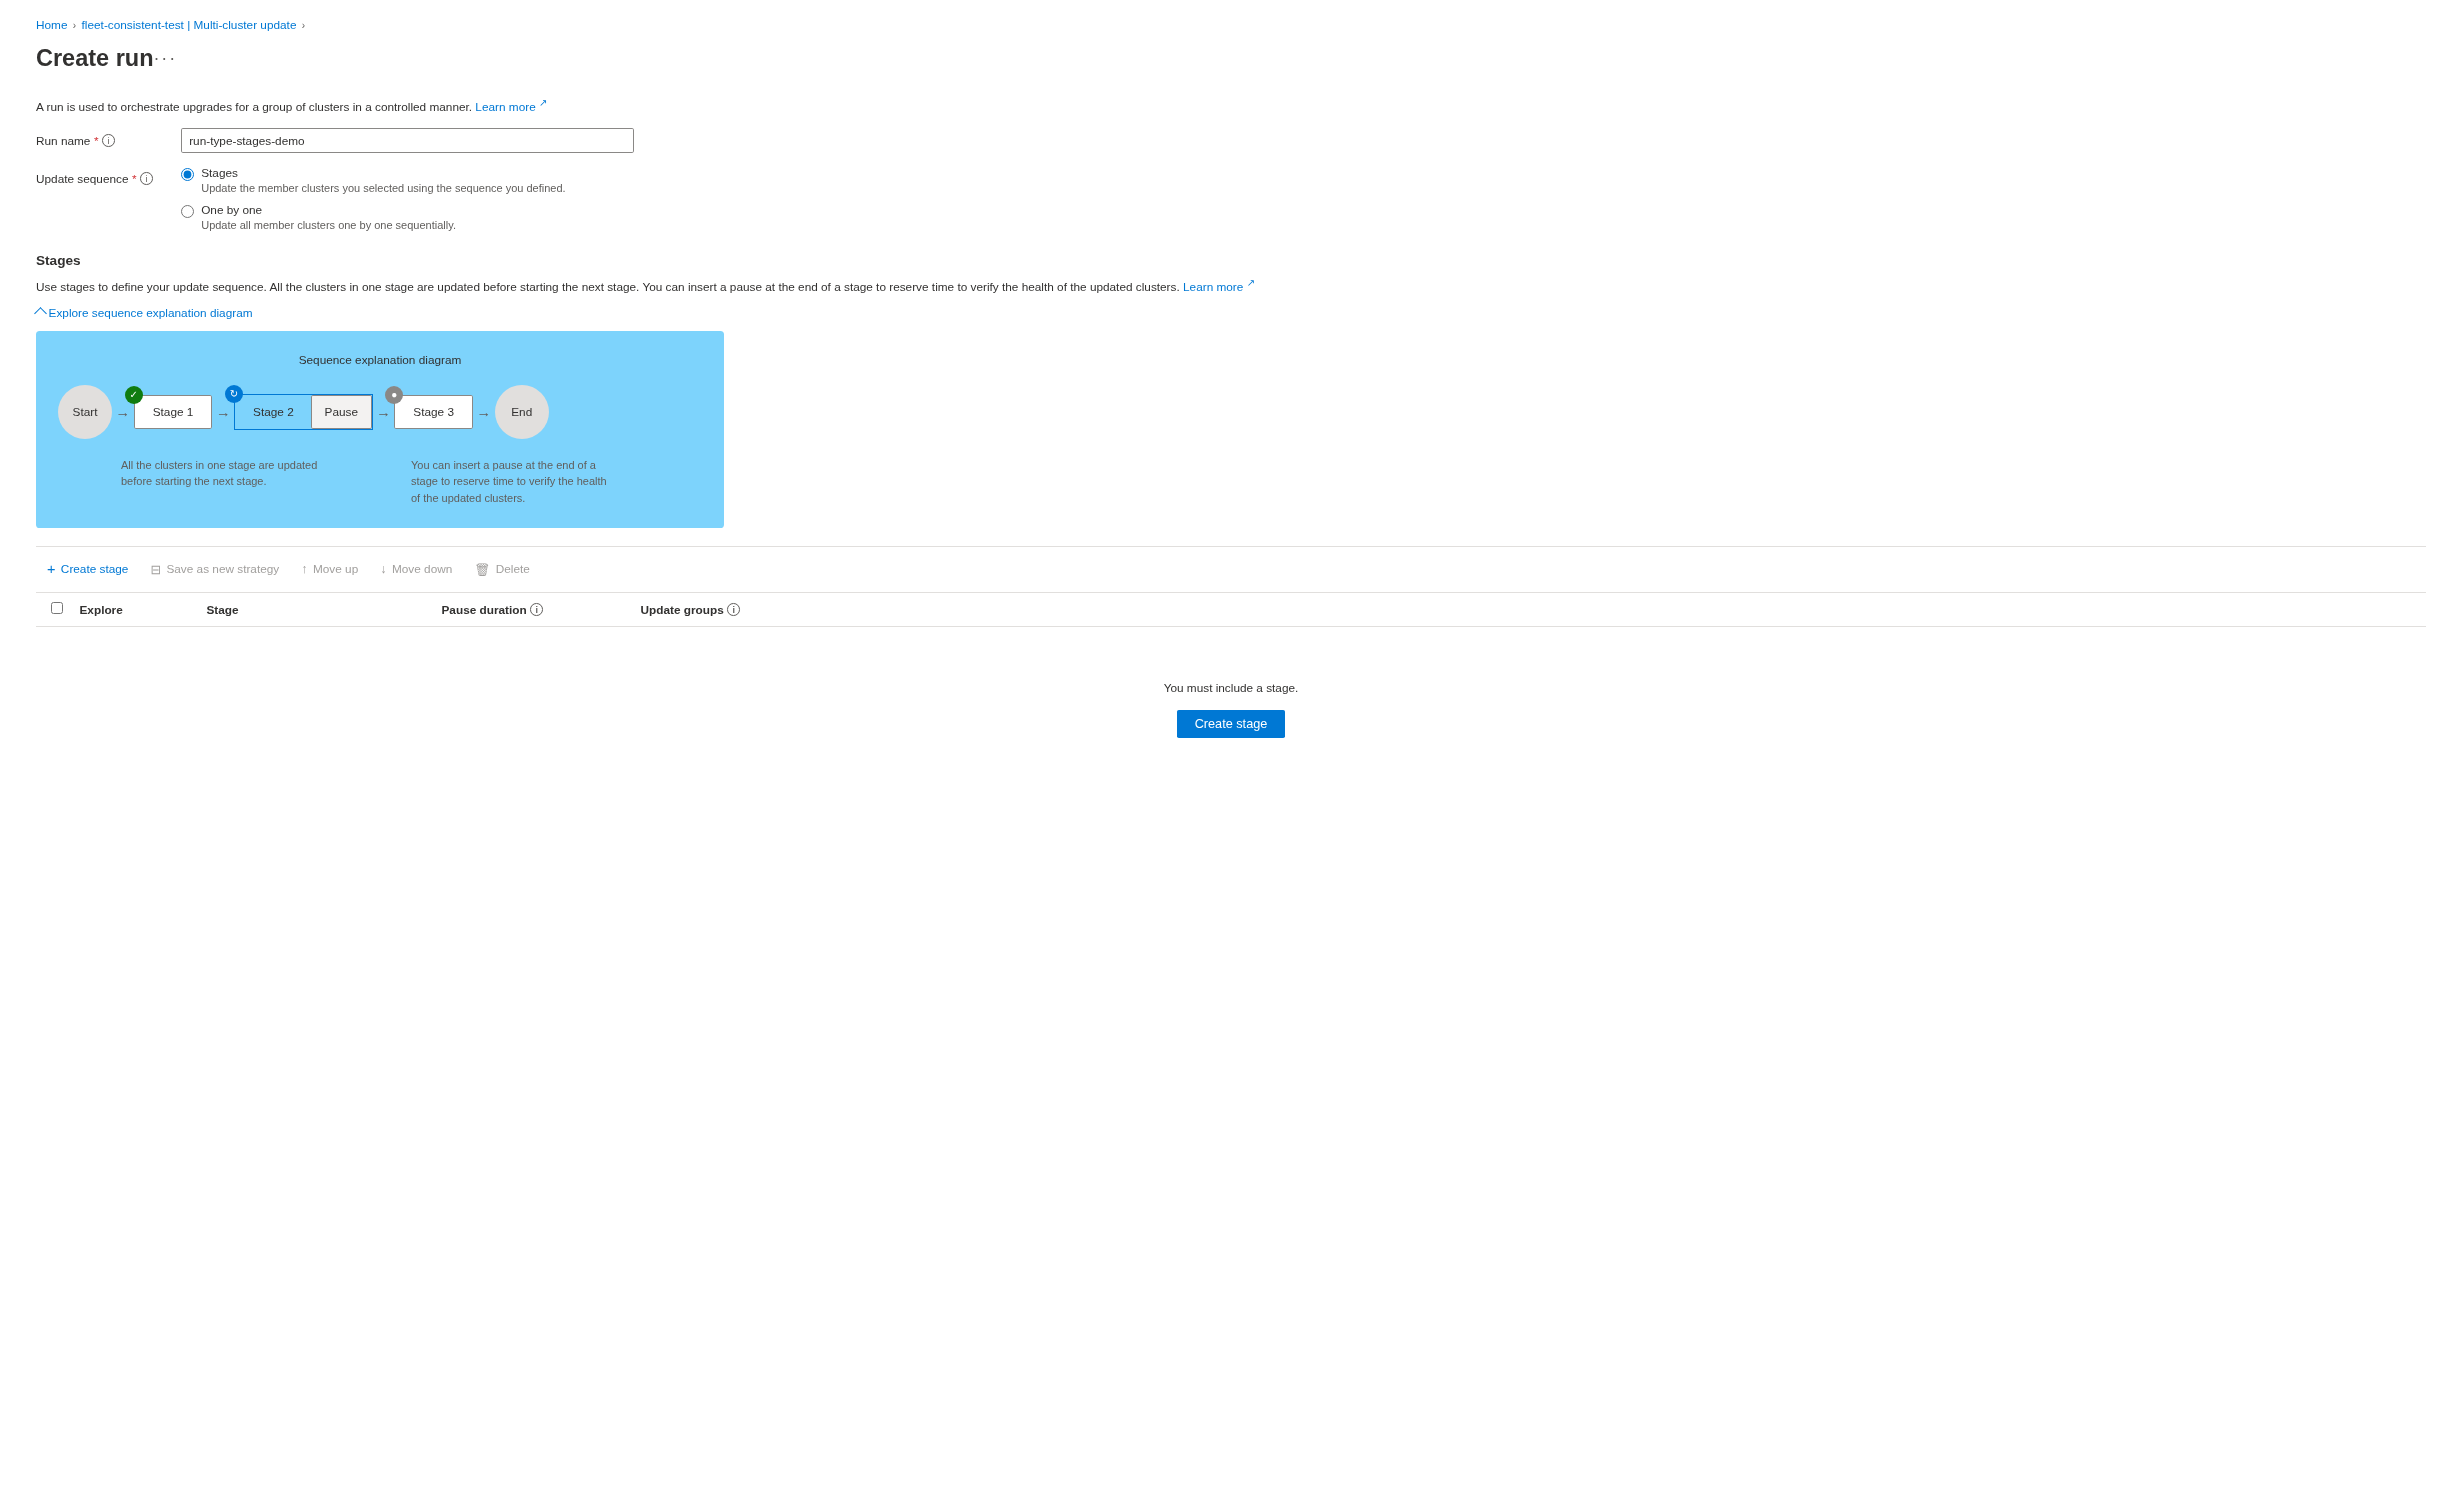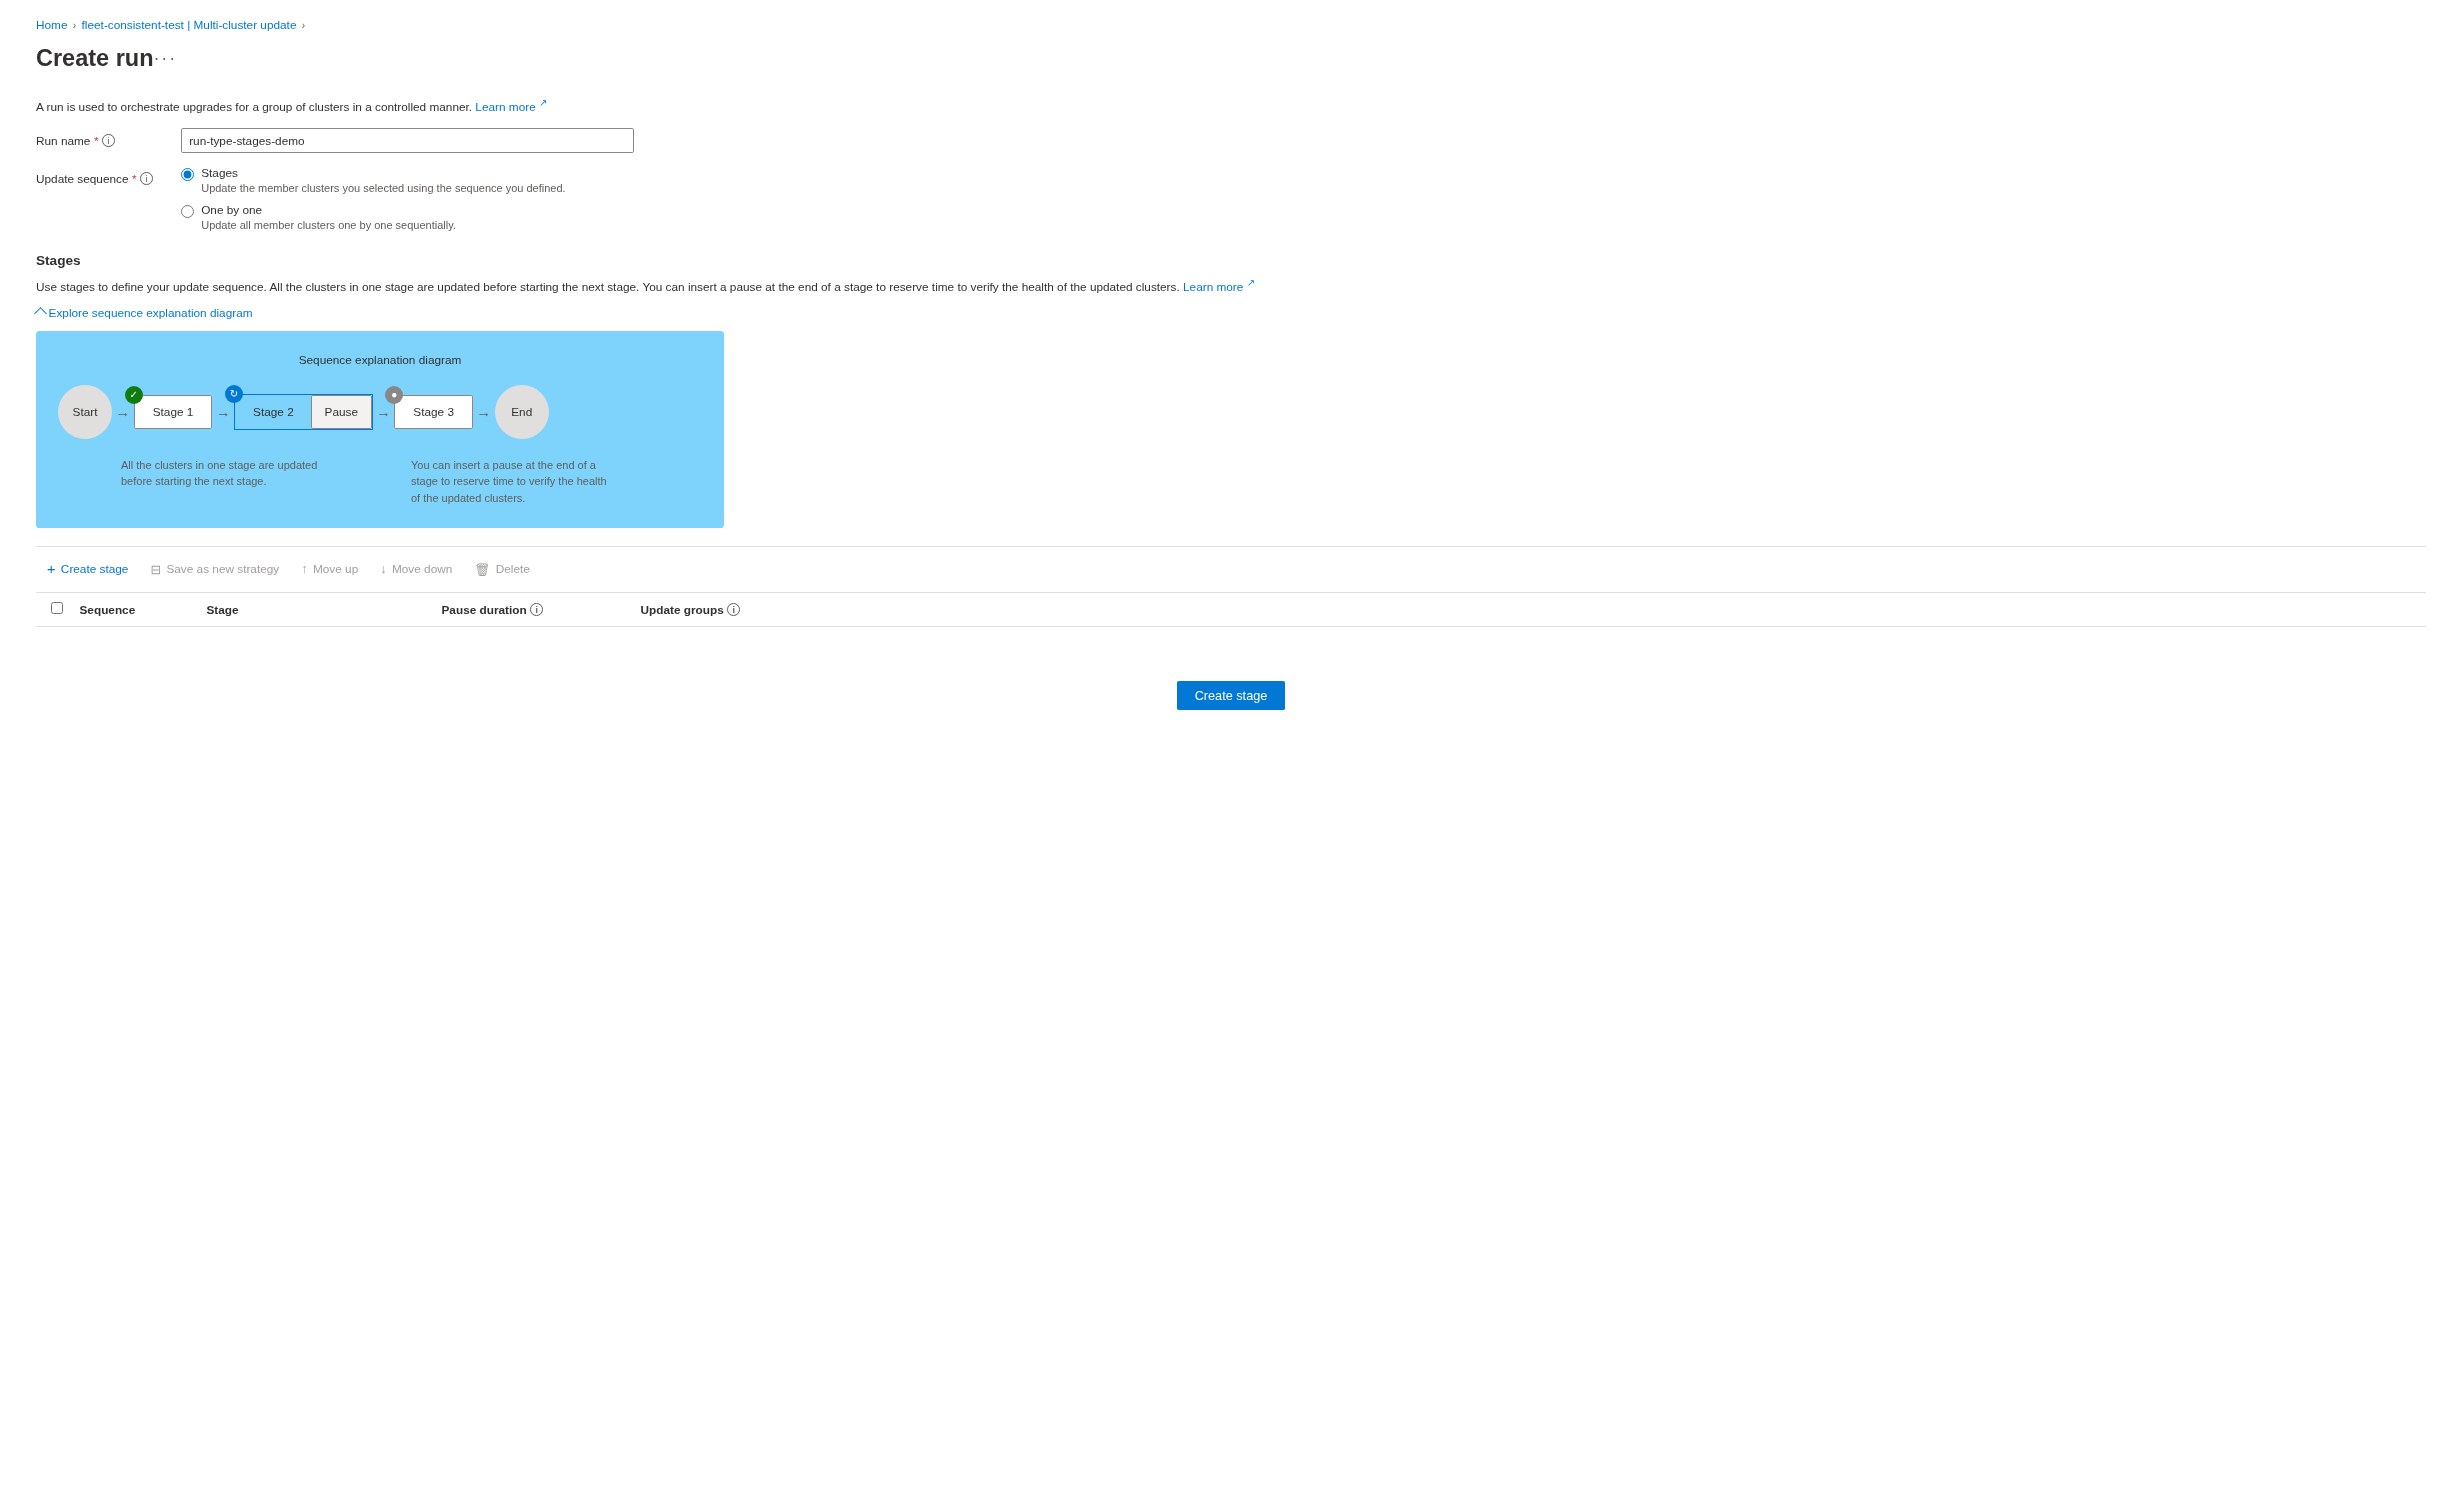--- a/index.html
+++ b/index.html
@@ -486,30 +486,31 @@
       <span class="toolbar-icon">🗑</span>
       <span>Delete</span>
     </button>
   </div>
 
   
   <div class="table-header">
     <div class="th-checkbox">
       <input type="checkbox" class="checkbox-input" style="">
     </div>
-    <div class="th-sequence">Sequence</div>
+    <div class="th-sequence">Explore</div>
     <div class="th-stage">Stage</div>
     <div class="th-pause">
       <span>Pause duration</span>
       <span class="info-icon">i</span>
     </div>
     <div class="th-groups">
       <span>Update groups</span>
       <span class="info-icon">i</span>
     </div>
   </div>
 
   
   <div class="empty-state">
+    <p class="empty-state-msg">You must include a stage.</p>
     <button class="create-stage-btn">Create stage</button>
   </div>
 </section>
 
 
 </body></html>

